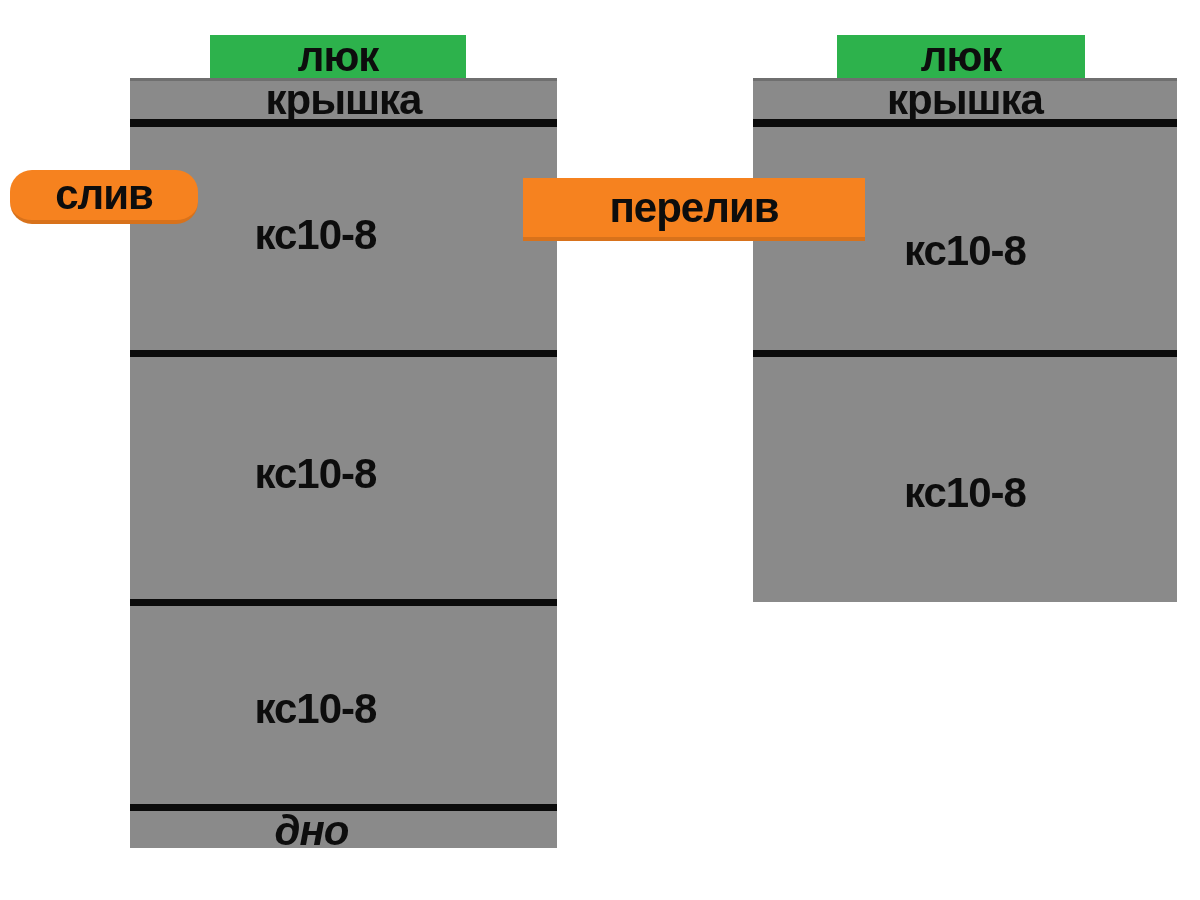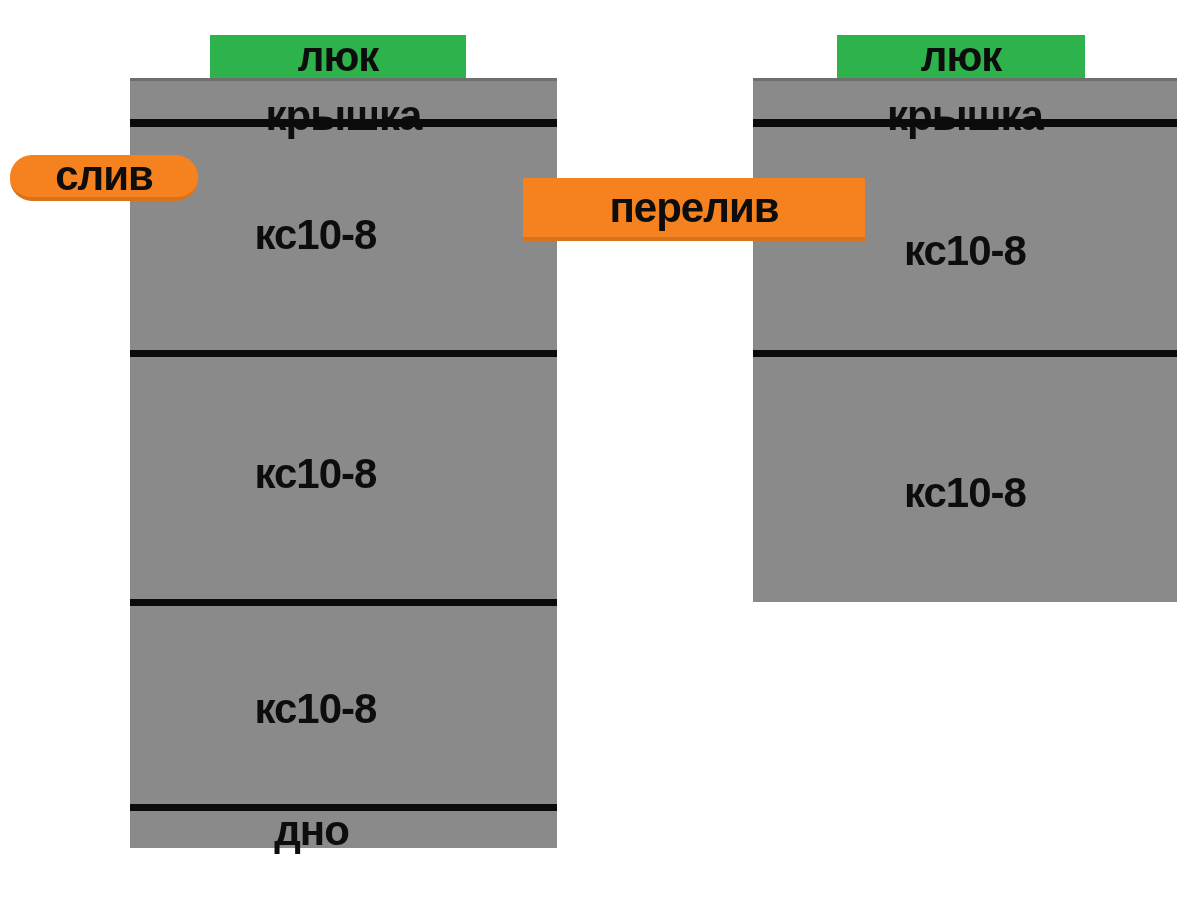--- a/index.html
+++ b/index.html
@@ -42,21 +42,21 @@
     top: 78px;
     background: #8a8a8a;
     border-top: 3px solid #6f6f6f;
     box-sizing: border-box;
     z-index: 1;
   }
   .tank-left  { left: 130px; width: 427px; height: 770px; }
   .tank-right { left: 753px; width: 424px; height: 524px; }
   .cover-strip {
     position: absolute;
-    left: 0; top: 16px;
+    left: 0; top: 0;
     width: 100%; height: 38px;
     display: flex;
     align-items: center;
     justify-content: center;
   }
   .hline {
     position: absolute;
     left: 0;
     width: 100%;
     height: 7px;
@@ -75,33 +75,33 @@
   .shift-l .label-text { transform: translate(-28px, -16px); }
   .shift-l3 .label-text { transform: translate(-28px, -8px); }
   .bottom-strip {
     position: absolute;
     left: 0;
     width: 100%;
     display: flex;
     align-items: center;
     justify-content: center;
   }
-  .bottom-strip .label-text { transform: translateX(-32px); }
+  .bottom-strip .label-text { transform: translateX(-32px); font-style: italic; }
   
   .pipe {
     position: absolute;
     background: #f6821f;
     border-bottom: 4px solid rgba(0,0,0,0.12);
     box-sizing: border-box;
     display: flex;
     align-items: center;
     justify-content: center;
     z-index: 4;
   }
-  .pipe-drain    { left: 10px;  top: 155px; width: 188px; height: 46px; border-radius: 22px; }
+  .pipe-drain    { left: 10px;  top: 170px; width: 188px; height: 54px; border-radius: 22px; }
   .pipe-overflow { left: 483px; top: 178px; width: 342px; height: 63px; margin-left: 40px; }
 </style>
 </head>
 <body>
 
 <div class="canvas">
 
   <div class="hatch hatch-left">
     <span class="label-text">люк</span>
   </div>

